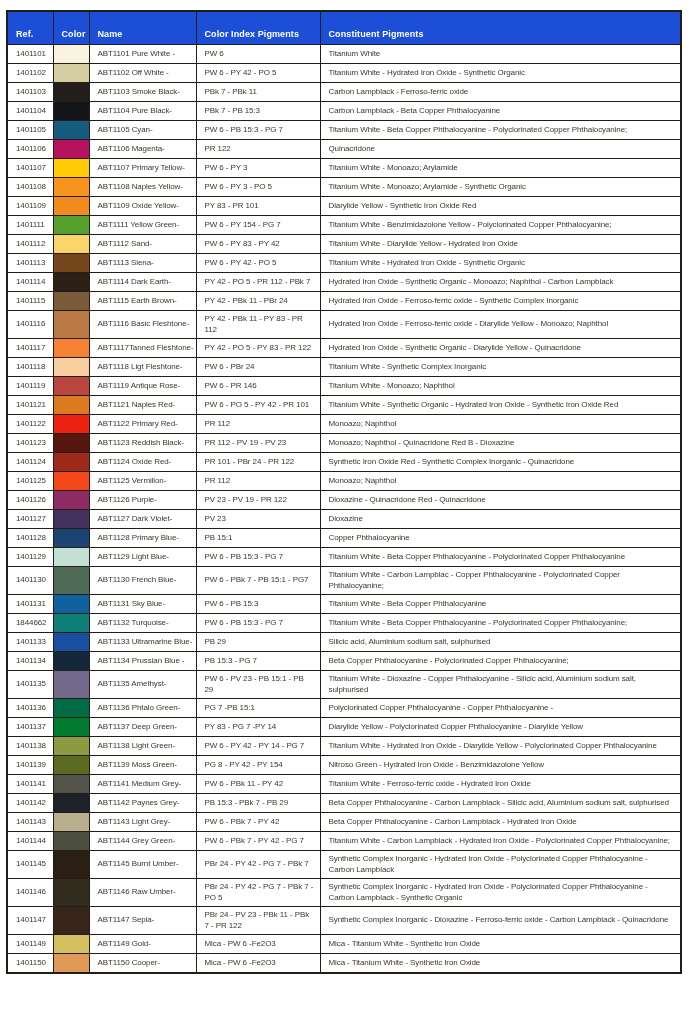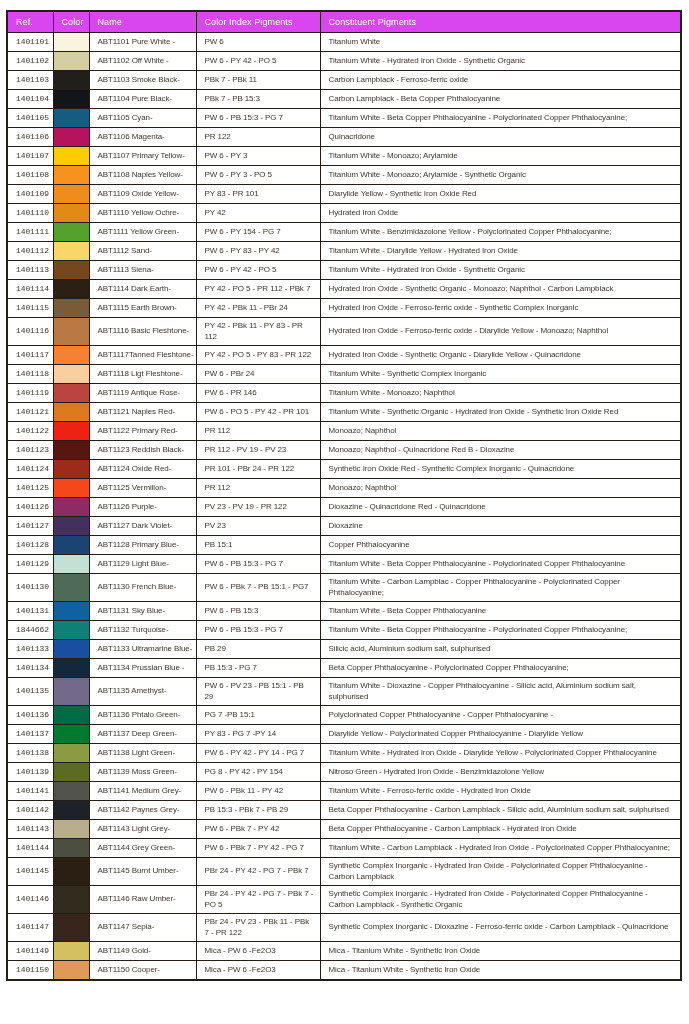--- a/index.html
+++ b/index.html
@@ -33,37 +33,36 @@
     border: 1.6px solid #241d17;
     font-size: 8px;
     letter-spacing: -0.1px;
     line-height: 10.5px;
     color: #3e362e;
     text-align: left;
     vertical-align: middle;
     overflow: hidden;
   }
   table.pigment-table th {
-    background: #d946ef;
+    background: #1d4ed8;
     color: #ffffff;
     font-size: 9px;
-    font-weight: normal;
+    font-weight: bold;
     letter-spacing: 0.1px;
-    padding: 4px 6px 4px 8px;
+    padding: 16px 6px 4px 8px;
     height: 12px;
     white-space: nowrap;
   }
   table.pigment-table td {
     padding: 3px 6px 3px 8px;
     height: 12px;
   }
   td.cell-ref {
     white-space: nowrap;
     letter-spacing: 0.2px;
-    font-family: Liberation Mono, monospace;
   }
   td.cell-color {
     padding: 0;
   }
   td.cell-name {
     white-space: nowrap;
   }
   td.cell-index {
     padding-left: 6px;
     padding-right: 4px;
@@ -152,27 +151,20 @@
           <td class="cell-const">Titanium White - Monoazo; Arylamide - Synthetic Organic</td>
         </tr>
         <tr>
           <td class="cell-ref">1401109</td>
           <td class="cell-color" style="background: rgb(240, 139, 29);"></td>
           <td class="cell-name">ABT1109 Oxide Yellow-</td>
           <td class="cell-index">PY 83 - PR 101</td>
           <td class="cell-const">Diarylide Yellow - Synthetic Iron Oxide Red</td>
         </tr>
         <tr>
-          <td class="cell-ref">1401110</td>
-          <td class="cell-color" style="background: rgb(225, 138, 23);"></td>
-          <td class="cell-name">ABT1110 Yellow Ochre-</td>
-          <td class="cell-index">PY 42</td>
-          <td class="cell-const">Hydrated Iron Oxide</td>
-        </tr>
-        <tr>
           <td class="cell-ref">1401111</td>
           <td class="cell-color" style="background: rgb(86, 160, 45);"></td>
           <td class="cell-name">ABT1111 Yellow Green-</td>
           <td class="cell-index">PW 6 - PY 154 - PG 7</td>
           <td class="cell-const">Titanium White - Benzimidazolone Yellow - Polyclorinated Copper Phthalocyanine;</td>
         </tr>
         <tr>
           <td class="cell-ref">1401112</td>
           <td class="cell-color" style="background: rgb(250, 213, 105);"></td>
           <td class="cell-name">ABT1112 Sand-</td>

